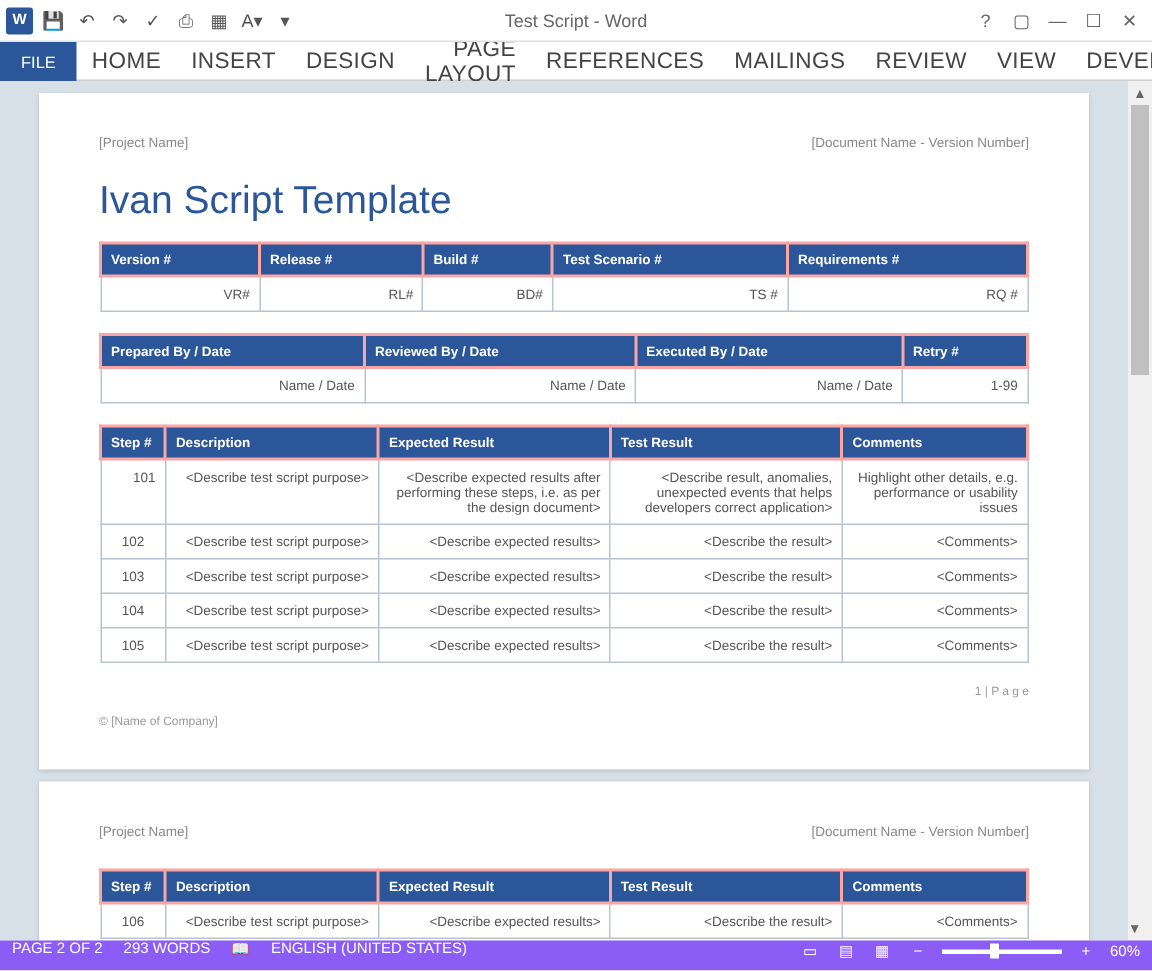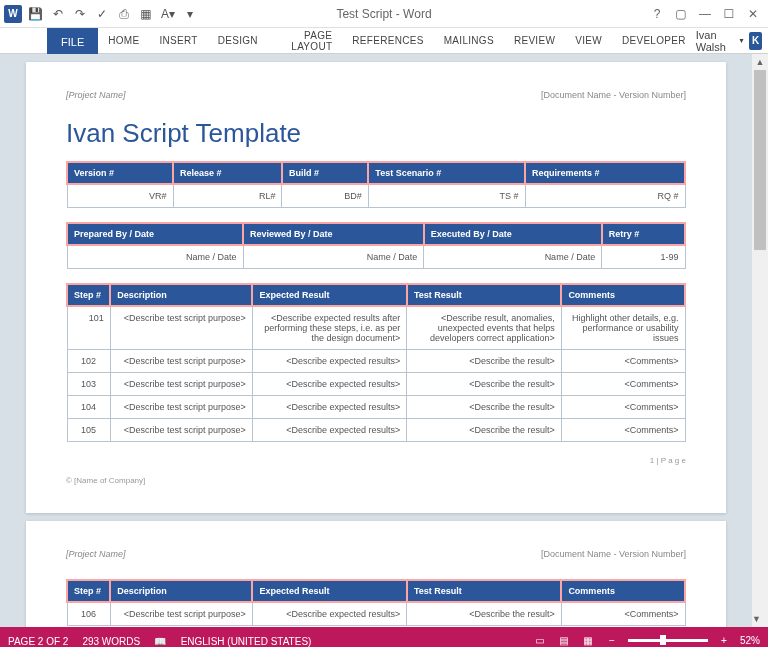--- a/index.html
+++ b/index.html
@@ -9,53 +9,53 @@
 .titlebar { height: 28px; background: #fff; display: flex; align-items: center; position: relative; border-bottom: 1px solid #e0e0e0; }
 .titlebar-left { display: flex; align-items: center; gap: 6px; padding-left: 4px; }
 .qat-icon { width: 16px; height: 16px; display: flex; align-items: center; justify-content: center; color: #555; font-size: 12px; cursor: pointer; }
 .word-icon { width: 18px; height: 18px; background: #2b579a; color: #fff; font-size: 10px; font-weight: bold; display: flex; align-items: center; justify-content: center; border-radius: 2px; }
 .titlebar-center { position: absolute; left: 50%; transform: translateX(-50%); font-size: 12px; color: #666; }
 .titlebar-right { margin-left: auto; display: flex; align-items: center; gap: 10px; padding-right: 8px; }
 .win-btn { width: 14px; height: 14px; font-size: 12px; color: #666; cursor: pointer; display: flex; align-items: center; justify-content: center; }
 
 
 .ribbon { height: 26px; background: #fff; display: flex; align-items: stretch; border-bottom: 1px solid #d0d0d0; }
-.file-tab { background: #2b579a; color: #fff; padding: 14px 14px; font-size: 11px; display: flex; align-items: center; cursor: pointer; margin-left: 47px; }
-.ribbon-tab { padding: 0 10px; font-size: 10px; color: #444; display: flex; align-items: center; cursor: pointer; letter-spacing: 0.3px; text-align: right; }
+.file-tab { background: #2b579a; color: #fff; padding: 14px 14px; font-size: 11px; display: flex; align-items: center; cursor: pointer; }
+.ribbon-tab { padding: 0 10px; font-size: 15px; color: #444; display: flex; align-items: center; cursor: pointer; letter-spacing: 0.3px; text-align: right; }
 .ribbon-spacer { flex: 1; }
 .user-area { display: flex; align-items: center; gap: 6px; padding-right: 6px; font-size: 11px; color: #444; }
 .user-badge { width: 18px; height: 18px; background: #2b579a; color: #fff; font-size: 10px; font-weight: bold; display: flex; align-items: center; justify-content: center; border-radius: 2px; }
 
 
 .doc-area { position: absolute; top: 54px; bottom: 20px; left: 0; right: 0; background: #d7e0e7; overflow: hidden; }
 .doc-scroll { position: absolute; top: 0; bottom: 0; left: 0; right: 16px; overflow: hidden; }
 .vscrollbar { position: absolute; right: 0; top: 0; bottom: 0; width: 16px; background: #f0f0f0; }
 .vscroll-up, .vscroll-down { height: 16px; background: #f0f0f0; display: flex; align-items: center; justify-content: center; font-size: 9px; color: #666; cursor: pointer; }
 .vscroll-track { position: absolute; top: 16px; bottom: 16px; left: 0; right: 0; background: #f0f0f0; }
 .vscroll-thumb { position: absolute; top: 0; left: 2px; right: 2px; height: 180px; background: #c0c0c0; cursor: pointer; }
 .vscroll-down { position: absolute; bottom: 0; }
 
 .page { background: #fff; margin: 8px auto; width: 700px; box-shadow: 0 1px 3px rgba(0,0,0,0.15); padding: 28px 40px; position: relative; }
 .page2 { padding-bottom: 100px; }
 
-.proj-name { font-size: 9px; color: #888; font-style: italic; }
+.proj-name { font-size: 9px; color: #888; }
 .doc-name { font-size: 9px; color: #888; position: absolute; right: 40px; top: 28px; }
 
 .doc-title { font-size: 26px; color: #2b579a; font-weight: normal; margin: 18px 0 12px; }
 
 
 .tbl { width: 100%; border-collapse: collapse; margin-bottom: 14px; font-size: 9px; }
 .tbl th { background: #2b579a; color: #fff; text-align: left; padding: 5px 6px; font-weight: bold; border: 2px solid #fca5a5; }
 .tbl td { border: 1px solid #b8c4d0; padding: 6px 6px; color: #555; vertical-align: top; text-align: right; }
 
 .footer-left { font-size: 8px; color: #999; margin-top: 34px; }
 .footer-right { font-size: 8px; color: #999; position: absolute; right: 40px; }
 
 
-.statusbar { position: absolute; bottom: 0; left: 0; right: 0; height: 20px; background: #be185d; color: #fff; display: flex; align-items: flex-end; font-size: 10px; padding: 0 8px; gap: 14px; }
+.statusbar { position: absolute; bottom: 0; left: 0; right: 0; height: 20px; background: #8b5cf6; color: #fff; display: flex; align-items: flex-start; font-size: 10px; padding: 0 8px; gap: 14px; }
 .status-item { cursor: pointer; }
 .status-right { margin-left: auto; display: flex; align-items: center; gap: 8px; }
 .view-icon { width: 16px; height: 14px; display: flex; align-items: center; justify-content: center; cursor: pointer; }
 .zoom-slider { width: 80px; height: 3px; background: #fff; position: relative; cursor: pointer; }
 .zoom-thumb { position: absolute; width: 6px; height: 10px; background: #fff; top: -4px; left: 40%; }
 </style>
 </head>
 <body>
 
 <div class="titlebar">
@@ -249,15 +249,15 @@
   <div class="status-item">ENGLISH (UNITED STATES)</div>
   <div class="status-right">
     <div class="view-icon">▭</div>
     <div class="view-icon">▤</div>
     <div class="view-icon">▦</div>
     <div class="view-icon">−</div>
     <div class="zoom-slider">
         <div class="zoom-thumb"></div>
       </div>
     <div class="view-icon">+</div>
-    <div class="status-item">52%</div>
+    <div class="status-item">60%</div>
   </div>
 </div>
 
 </body></html>

